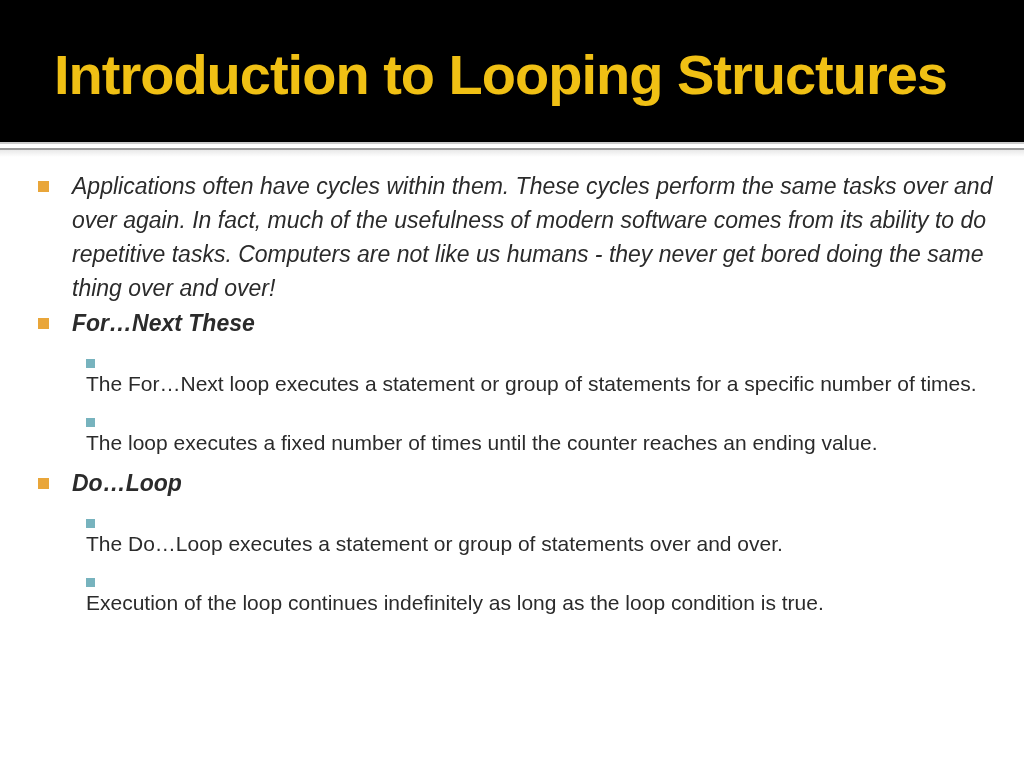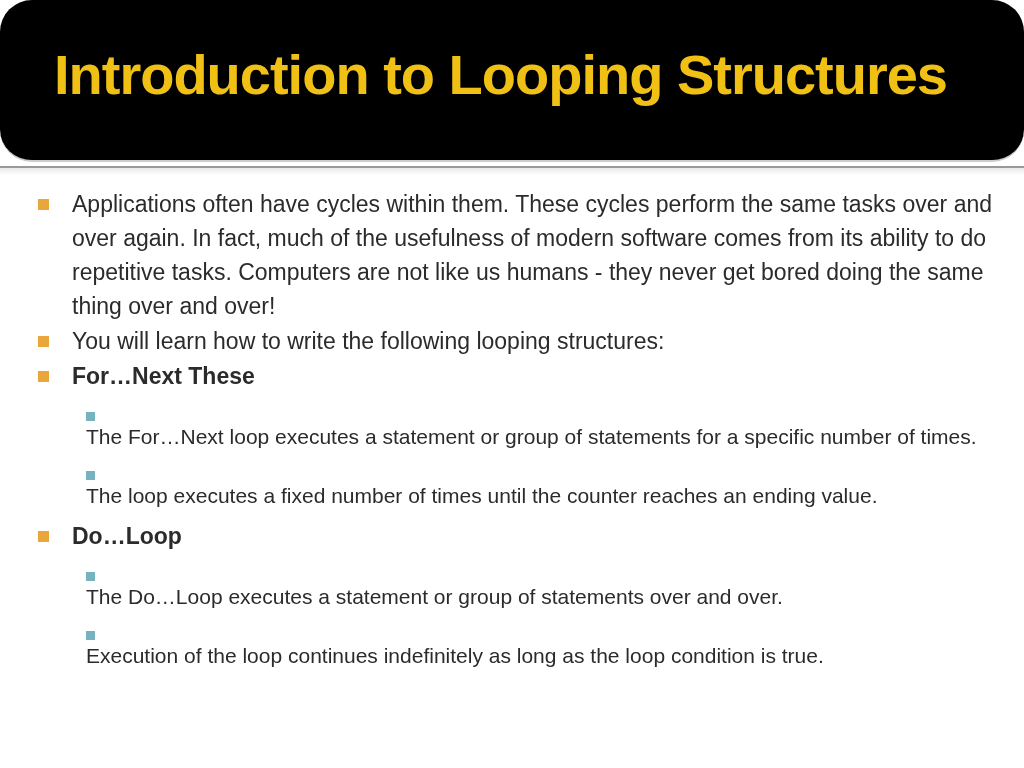--- a/index.html
+++ b/index.html
@@ -19,24 +19,23 @@
     background:#ffffff;
     overflow:hidden;
   }
   .slide{
     position:relative;
     width:1024px;height:768px;
     background:var(--body-bg);
   }
   .header{
     position:relative;
-    width:1024px;height:162px;
+    width:1024px;height:144px;
     background:var(--header-bg);
     border-bottom:2px solid var(--sep-edge);
-    border-radius:32px;
   }
   .title{
     position:absolute;
     left:54px;top:42px;
     font-size:56px;
     font-weight:bold;
     letter-spacing:-1px;
     color:var(--title-color);
     white-space:nowrap;
   }
@@ -54,20 +53,21 @@
   }
   .row{
     display:flex;
     align-items:flex-start;
     color:var(--body-text);
   }
   .row.l1{
     font-size:23px;
     line-height:34px;
     margin-bottom:1px;
+    font-style:italic;
   }
   .row.l1 .marker{
     flex:0 0 auto;
     width:11px;height:11px;
     background:var(--bullet-l1);
     margin:12px 23px 0 0;
   }
   .row.l1.bold .txt{font-weight:bold;}
   .row.l2{
     font-size:21px;
@@ -97,24 +97,20 @@
   <div class="sep-shadow"></div>
 
   <main class="body">
 
     <div class="row l1">
       <span class="marker"></span>
       <span class="txt">Applications often have cycles within them. These cycles perform the same tasks over and over again. In fact, much of the usefulness of modern software comes from its ability to do repetitive tasks. Computers are not like us humans - they never get bored doing the same thing over and over!</span>
     </div>
 
 
-    <div class="row l1">
-      <span class="marker"></span>
-      <span class="txt">You will learn how to write the following looping structures:</span>
-    </div>
 
     <div class="row l1 bold">
       <span class="marker"></span>
       <span class="txt">For…Next These</span>
     </div>
 
     <div class="row l2">
       <span class="marker"></span>
       <span class="txt">The For…Next loop executes a statement or group of statements for a specific number of times.</span>
     </div>

